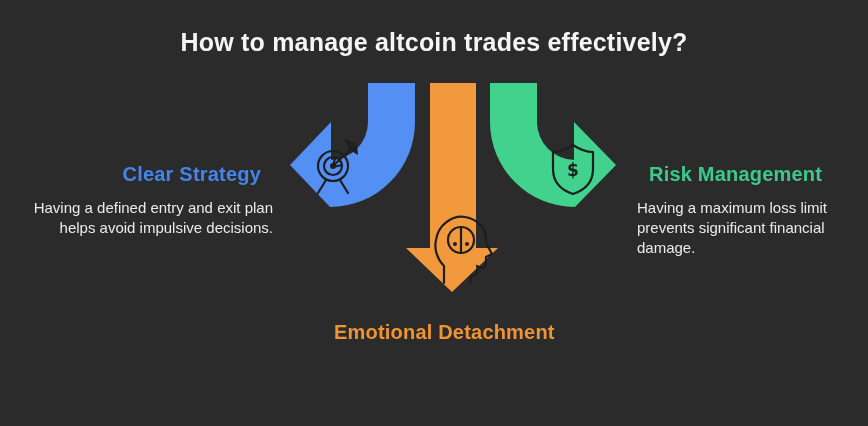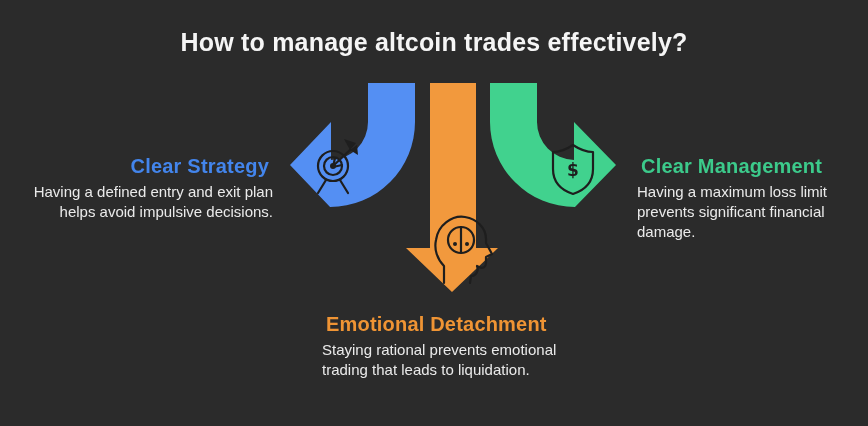--- a/index.html
+++ b/index.html
@@ -13,21 +13,21 @@
   .stage{position:absolute;inset:0;width:868px;height:426px;}
   .title{
     position:absolute;top:27px;left:0;width:868px;
     text-align:center;
     font-size:25px;font-weight:bold;color:#f5f5f5;
     letter-spacing:.2px;line-height:30px;
   }
   .arrows-svg{position:absolute;top:0;left:0;width:868px;height:426px;}
   .block{position:absolute;}
   .block h2{
-    margin:4px;font-size:20px;font-weight:bold;line-height:24px;letter-spacing:.2px;
+    margin:12px;font-size:20px;font-weight:bold;line-height:24px;letter-spacing:.2px;
   }
   .block p{
     margin:4px 0 0 0;font-size:15px;line-height:20px;color:#eaeaea;
   }
   .block-left{left:18px;top:150px;width:255px;text-align:right;}
   .block-right{left:637px;top:150px;width:212px;text-align:left;}
   .block-bottom{left:322px;top:308px;width:260px;text-align:left;}
   .heading-blue{color:#4385ec;}
   .heading-green{color:#3cca8b;}
   .heading-orange{color:#ef9434;}
@@ -74,22 +74,21 @@
       <text x="573" y="176" text-anchor="middle" font-family="DejaVu Sans, sans-serif" font-size="17" font-weight="bold" fill="#1e1e1e">$</text>
     </g>
   </svg>
 
   <div class="block block-left">
     <h2 class="heading-blue">Clear Strategy</h2>
     <p>Having a defined entry and exit plan helps avoid impulsive decisions.</p>
   </div>
 
   <div class="block block-right">
-    <h2 class="heading-green">Clear Management</h2>
+    <h2 class="heading-green">Risk Management</h2>
     <p>Having a maximum loss limit prevents significant financial damage.</p>
   </div>
 
   <div class="block block-bottom">
     <h2 class="heading-orange">Emotional Detachment</h2>
-    <p>Staying rational prevents emotional trading that leads to liquidation.</p>
   </div>
 
 </div>
 
 </body></html>

